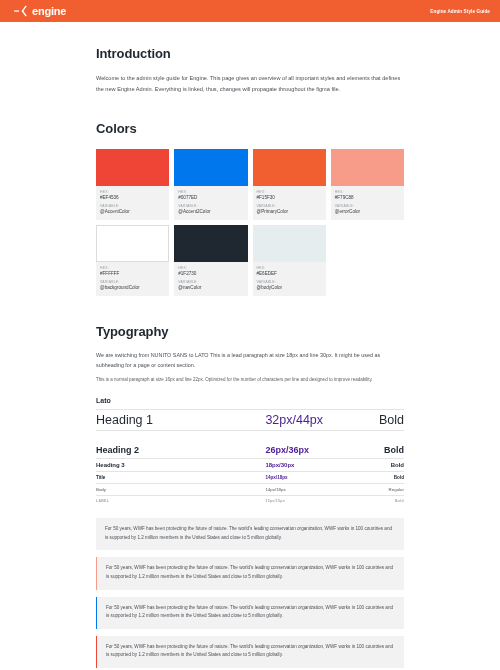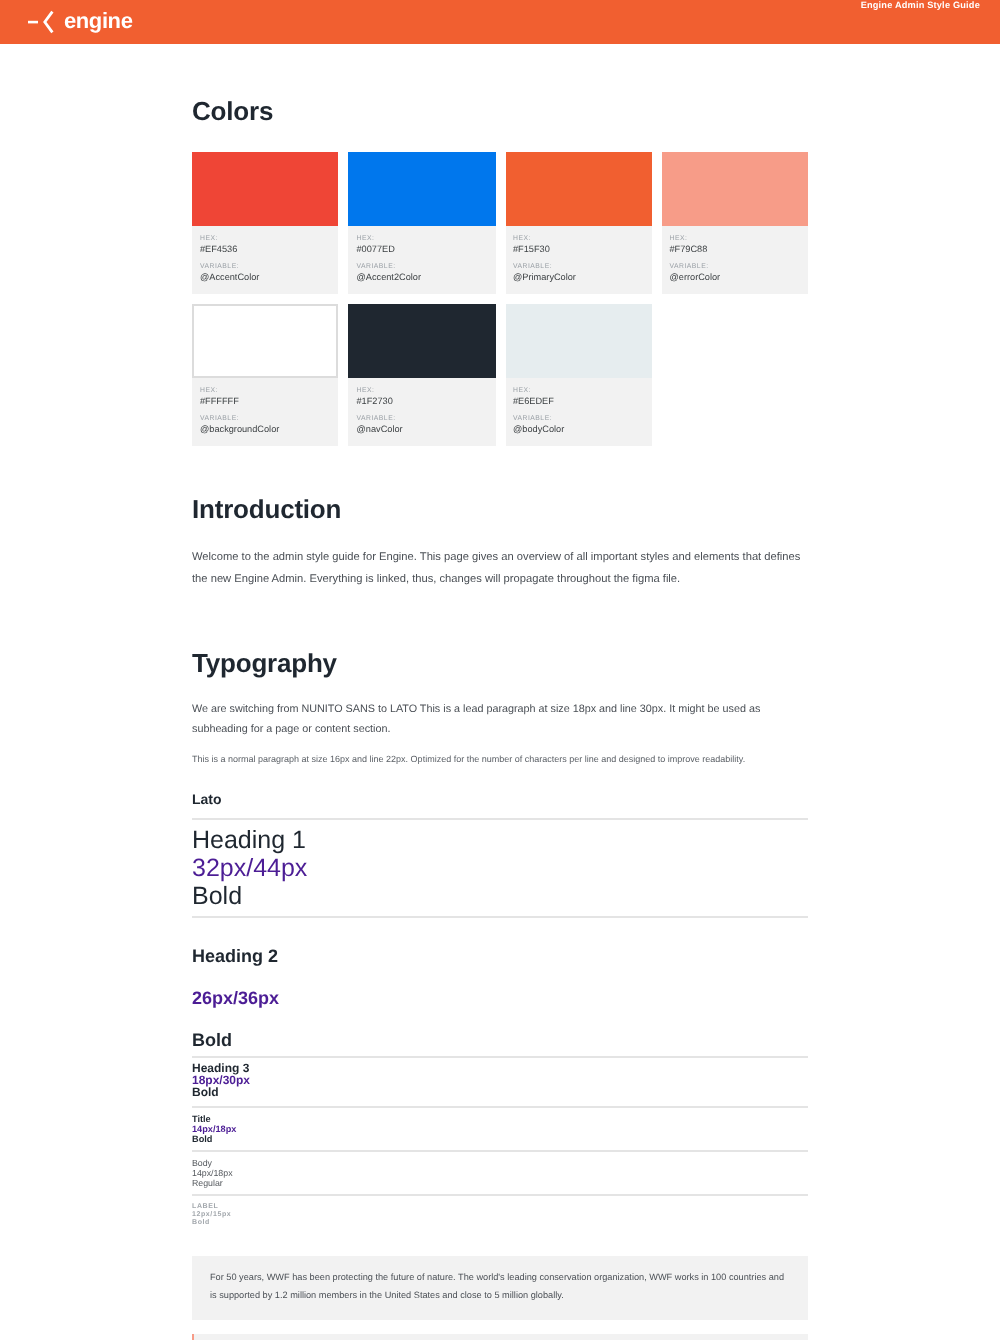--- a/index.html
+++ b/index.html
@@ -8,20 +8,21 @@
     background: #ffffff;
     font-family: "Liberation Sans", sans-serif;
     overflow: hidden;
   }
 
   
   .topbar {
     height: 22px;
     background: #F15F30;
     display: flex;
+    align-items: center;
     justify-content: space-between;
     padding: 0 10px 0 14px;
   }
   .logo {
     display: flex;
     align-items: center;
     gap: 2px;
     color: #ffffff;
   }
   .logo-mark { display: block; }
@@ -100,21 +101,20 @@
     font-size: 7px;
     font-weight: bold;
     color: #1F2730;
   }
   .type-table { margin-top: 5px; }
   .type-row {
     display: flex;
     align-items: baseline;
     border-top: 0.7px solid #e4e4e4;
     padding: 3px 0;
-    flex-direction: column;
   }
   .type-row:first-child { border-top: 0.7px solid #e4e4e4; }
   .type-sample { flex: 0 0 55%; color: #1F2730; }
   .type-size   { flex: 0 0 28%; color: #4c1d95; }
   .type-weight { flex: 0 0 17%; color: #1F2730; text-align: right; }
 
   .r-h1 .type-sample, .r-h1 .type-size, .r-h1 .type-weight { font-size: 12.5px; font-weight: normal; }
   .r-h2 .type-sample, .r-h2 .type-size, .r-h2 .type-weight { font-size: 9px;   font-weight: bold; margin-top: 11px; }
   .r-h3 .type-sample, .r-h3 .type-size, .r-h3 .type-weight { font-size: 6px;   font-weight: bold; }
   .r-title .type-sample, .r-title .type-size, .r-title .type-weight { font-size: 4.6px; font-weight: bold; }
@@ -143,20 +143,25 @@
       <rect x="0" y="5.4" width="5" height="1.3" fill="#ffffff"></rect>
       <path d="M12.2 0.8 L8.4 6 L12.2 11.2" stroke="#ffffff" stroke-width="1.4" fill="none"></path>
     </svg>
     <span class="logo-word">engine</span>
   </div>
   <div class="topbar-title">Engine Admin Style Guide</div>
 </div>
 
 <div class="page">
 
+  <section id="introduction-section">
+    <h2 class="section-title">Introduction</h2>
+    <p class="lead">Welcome to the admin style guide for Engine. This page gives an overview of all important styles and elements that defines the new Engine Admin. Everything is linked, thus, changes will propagate throughout the figma file.</p>
+  </section>
+
   <section id="colors-section">
     <h2 class="section-title">Colors</h2>
     <div class="swatch-grid" id="swatch-grid">
         <div class="swatch-card">
           <div class="swatch-chip" style="background: rgb(239, 69, 54);"></div>
           <div class="swatch-meta">
             <div class="meta-key">HEX:</div>
             <div class="meta-val">#EF4536</div>
             <div class="meta-key">VARIABLE:</div>
             <div class="meta-val">@AccentColor</div>
@@ -210,25 +215,20 @@
         <div class="swatch-card">
           <div class="swatch-chip" style="background: rgb(230, 237, 239);"></div>
           <div class="swatch-meta">
             <div class="meta-key">HEX:</div>
             <div class="meta-val">#E6EDEF</div>
             <div class="meta-key">VARIABLE:</div>
             <div class="meta-val">@bodyColor</div>
           </div>
         </div>
       </div>
-  </section>
-
-  <section id="introduction-section">
-    <h2 class="section-title">Introduction</h2>
-    <p class="lead">Welcome to the admin style guide for Engine. This page gives an overview of all important styles and elements that defines the new Engine Admin. Everything is linked, thus, changes will propagate throughout the figma file.</p>
   </section>
 
   <section id="typography-section">
     <h2 class="section-title">Typography</h2>
     <div class="type-intro">
       <p class="type-lead">We are switching from NUNITO SANS to LATO This is a lead paragraph at size 18px and line 30px. It might be used as subheading for a page or content section.</p>
       <p class="type-body">This is a normal paragraph at size 16px and line 22px. Optimized for the number of characters per line and designed to improve readability.</p>
     </div>
     <h3 class="font-name">Lato</h3>
     <div class="type-table" id="type-table">

